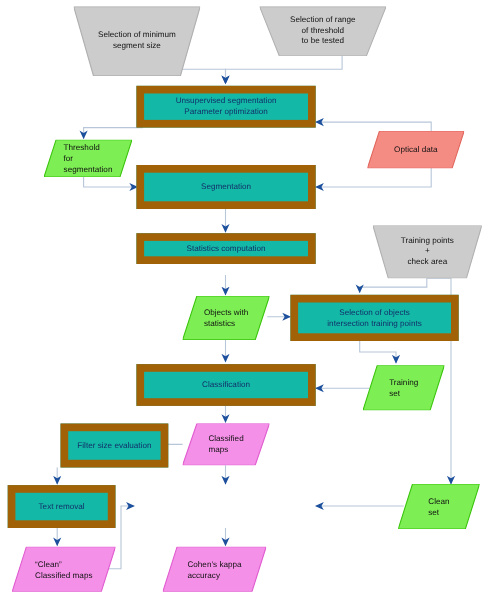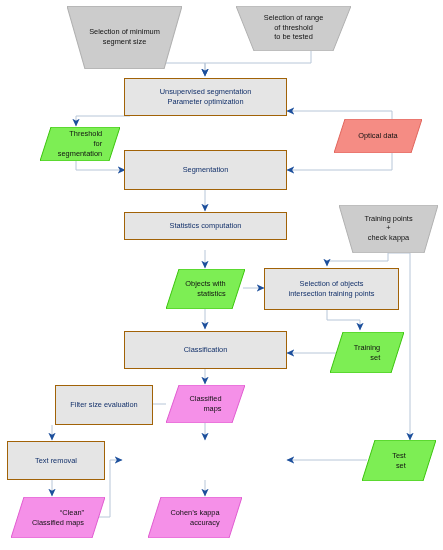--- a/index.html
+++ b/index.html
@@ -15,27 +15,27 @@
     position:absolute;
     display:flex;align-items:center;justify-content:center;
     text-align:center;
     font-size:7.4px;
     line-height:1.32;
     color:#111111;
     box-sizing:border-box;
     z-index:3;
   }
   .node .lbl{display:block;width:100%;padding:0 3px;white-space:pre-line;}
-  .proc{background:#e5e5e5;border:1px solid #a16207;color:#12306a;}
+  .proc{background:#14b8a6;border:7px solid #a16207;color:#12306a;}
   .para{position:absolute;z-index:3;}
   .para .shape{position:absolute;left:0;top:0;width:100%;height:100%;}
   .para .txt{
     position:absolute;left:0;top:0;width:100%;height:100%;
     display:flex;align-items:center;justify-content:center;
-    text-align:right;font-size:7.4px;line-height:1.32;color:#111;
+    text-align:left;font-size:7.4px;line-height:1.32;color:#111;
     white-space:pre-line;z-index:2;
   }
   .trap{position:absolute;z-index:3;}
   .trap .shape{position:absolute;left:0;top:0;width:100%;height:100%;}
   .trap .txt{
     position:absolute;left:0;top:0;width:100%;height:100%;
     display:flex;align-items:center;justify-content:center;
     text-align:center;font-size:7.4px;line-height:1.3;color:#111;
     white-space:pre-line;z-index:2;padding-bottom:2px;box-sizing:border-box;
   }
@@ -143,32 +143,32 @@
   <div class="node proc" style="left:124px;top:212px;width:163px;height:28px;">
     <span class="lbl">Statistics computation</span>
   </div>
 
   <div class="trap" style="left:339px;top:205px;width:99px;height:48px;">
     <svg class="shape" viewBox="0 0 99 48" preserveAspectRatio="none">
       <polygon points="0,0 99,0 85,48 14,48" fill="#cccccc" stroke="#b0b0b0" stroke-width="1"></polygon>
     </svg>
     <div class="txt">Training points
 +
-check kappa</div>
+check area</div>
   </div>
 
   <div class="para" style="left:166px;top:269px;width:79px;height:40px;">
     <svg class="shape" viewBox="0 0 79 40" preserveAspectRatio="none">
       <polygon points="13,0 79,0 66,40 0,40" fill="#7dee54" stroke="#3ac40c" stroke-width="1"></polygon>
     </svg>
     <div class="txt">Objects with
 statistics</div>
   </div>
 
-  <div class="node proc" style="left:264px;top:268px;width:135px;height:42px;align-items:center;">
+  <div class="node proc" style="left:264px;top:268px;width:153px;height:42px;align-items:center;">
     <span class="lbl">Selection of objects
 intersection training points</span>
   </div>
 
   <div class="node proc" style="left:124px;top:331px;width:163px;height:38px;">
     <span class="lbl">Classification</span>
   </div>
 
   <div class="para" style="left:330px;top:332px;width:74px;height:41px;">
     <svg class="shape" viewBox="0 0 74 41" preserveAspectRatio="none">
@@ -192,21 +192,21 @@
 
   <div class="node proc" style="left:7px;top:441px;width:98px;height:39px;">
     <span class="lbl">Text removal</span>
   </div>
 
 
   <div class="para" style="left:362px;top:440px;width:74px;height:41px;">
     <svg class="shape" viewBox="0 0 74 41" preserveAspectRatio="none">
       <polygon points="13,0 74,0 61,41 0,41" fill="#7dee54" stroke="#3ac40c" stroke-width="1"></polygon>
     </svg>
-    <div class="txt">Test
+    <div class="txt">Clean
 set</div>
   </div>
 
   <div class="para" style="left:11px;top:497px;width:94px;height:41px;">
     <svg class="shape" viewBox="0 0 94 41" preserveAspectRatio="none">
       <polygon points="13,0 94,0 81,41 0,41" fill="#f590e8" stroke="#e05bd0" stroke-width="1"></polygon>
     </svg>
     <div class="txt">“Clean”
 Classified maps</div>
   </div>

